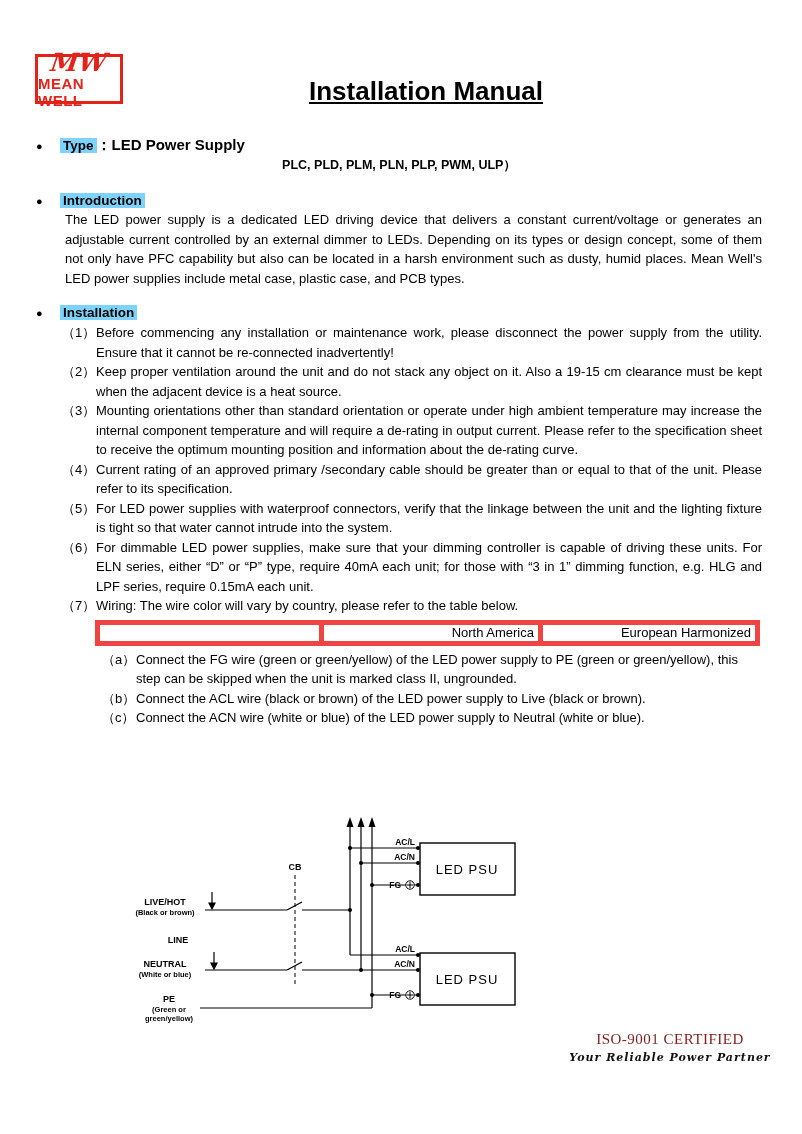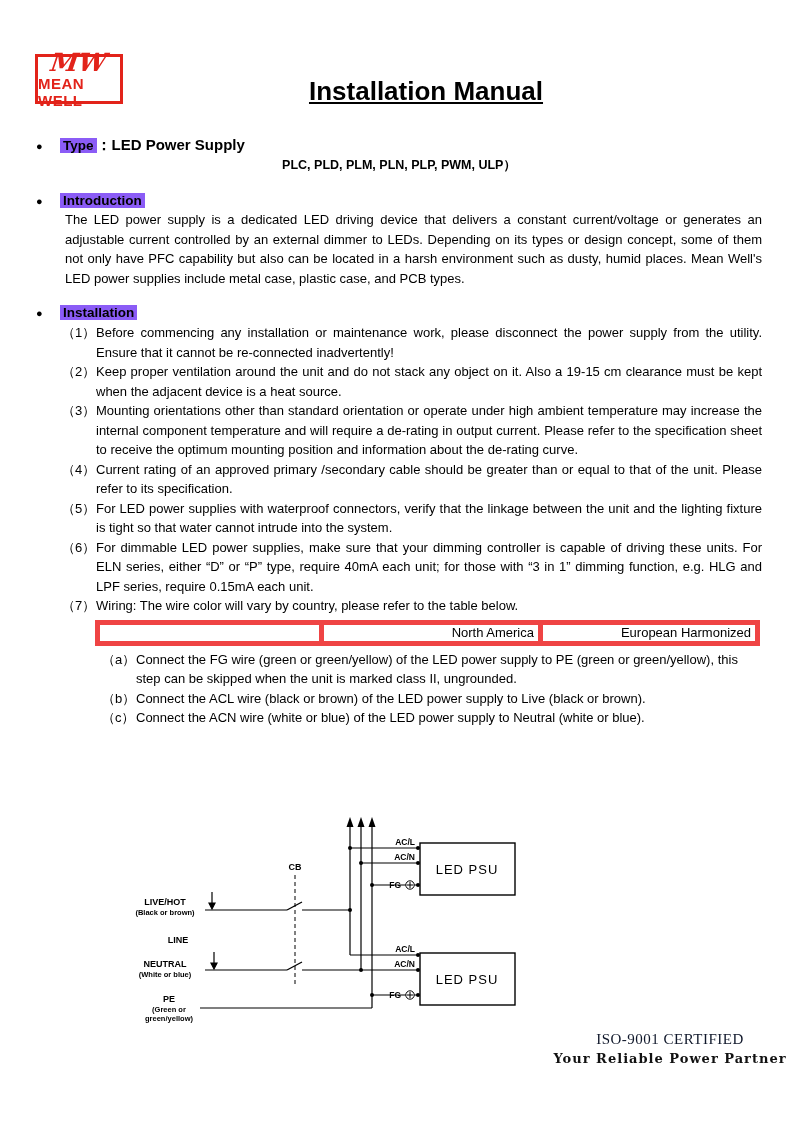--- a/index.html
+++ b/index.html
@@ -25,21 +25,21 @@
   
   .title {
     position:absolute; top:76px; left:0; width:100%; text-align:center;
     font-size:26px; font-weight:bold; text-decoration:underline; padding-left:50px;
   }
 
   
   .content { position:absolute; top:136px; left:36px; width:726px; }
   .row-heading { display:flex; align-items:baseline; gap:10px; }
   .bullet { font-size:11px; width:14px; flex:none; }
-  .hl { background:#8b5cf6; padding:0 3px; font-weight:bold; font-size:13.5px; }
+  .hl { background:#7dd3fc; padding:0 3px; font-weight:bold; font-size:13.5px; }
   .type-sep, .type-value { font-weight:bold; font-size:15px; }
   .families { font-weight:bold; font-size:12.5px; line-height:21px; }
   .fam1 { margin-left:84px; }
   .fam2 { text-align:center; }
   .sect-gap { margin-top:17px; }
   .body-text {
     margin:2px 0 0 29px; line-height:19.5px; text-align:justify;
   }
   .items { margin-top:3px; }
   .item { display:flex; margin-left:26px; line-height:19.5px; }
@@ -61,25 +61,25 @@
   .sub .num { width:34px; flex:none; white-space:nowrap; }
   .sub .txt { flex:1; }
 
   
   .diagram { position:absolute; left:85px; top:815px; width:700px; height:215px; }
   .diagram svg { display:block; font-family:"Liberation Sans", sans-serif; }
 
   
   .footer { position:absolute; top:1031px; left:550px; width:240px; text-align:center; }
   .footer-iso {
-    font-family:"Liberation Serif", serif; font-size:15px; letter-spacing:.5px; color:#0f172a;
+    font-family:"Liberation Serif", serif; font-size:15px; letter-spacing:.5px; color:#7f1d1d;
   }
   .footer-slogan {
-    margin-top:3px; font-family:"DejaVu Serif", serif; 
-    font-weight:bold; font-size:13px; letter-spacing:1px; color:#111; white-space:nowrap;
+    margin-top:3px; font-family:"DejaVu Serif", serif; font-style:italic;
+    font-weight:bold; font-size:11px; letter-spacing:1px; color:#111; white-space:nowrap;
   }
 </style>
 </head>
 <body>
 
 <div class="page">
 
   <div class="logo">
     <div class="logo-mw">MW</div>
     <div class="logo-brand">MEAN WELL</div>

